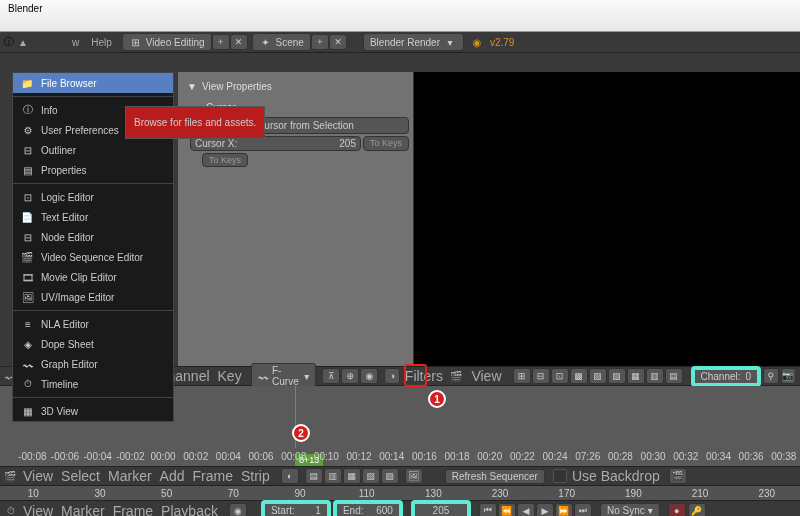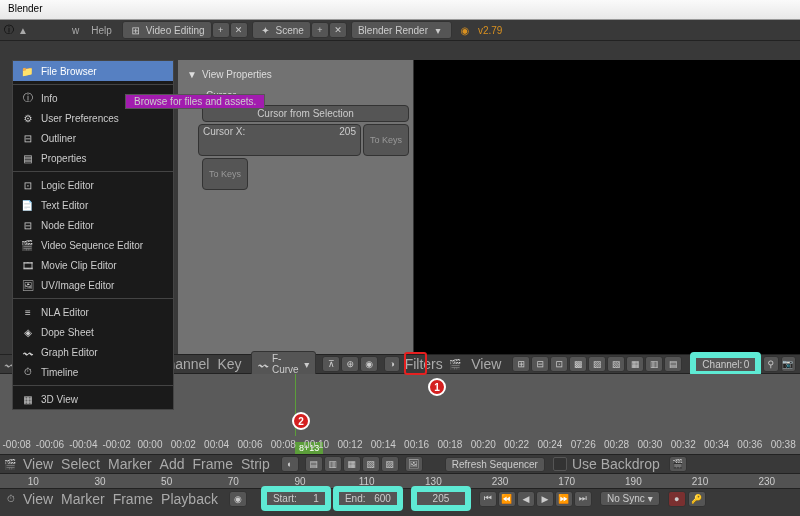--- a/index.html
+++ b/index.html
@@ -1,58 +1,58 @@
 <!DOCTYPE html>
 <html><head>
 <meta charset="utf-8">
 <style>
 *{margin:0;padding:0;box-sizing:border-box;font-family:Arial,sans-serif;font-size:10px;user-select:none}
 body{background:#5a5a5a;width:800px;height:516px;overflow:hidden;position:relative}
-.win-title{background:linear-gradient(#fafafa,#e8e8e8);height:20px;padding:2px 8px;font-size:11px;border-bottom:1px solid #999}
+.win-title{background:linear-gradient(#fafafa,#e8e8e8);height:32px;padding:2px 8px;font-size:11px;border-bottom:1px solid #999}
 .app{background:#393939;height:496px;position:relative}
 .hdr{background:#393939;height:21px;display:flex;align-items:center;padding:0 2px;border-bottom:1px solid #222;position:relative}
 .hdr-btn{color:#aaa;padding:2px 6px;cursor:pointer}
 .hdr-dd{background:#555;color:#ccc;padding:1px 6px;border:1px solid #333;border-radius:3px;display:flex;align-items:center;gap:3px}
 .stats{color:#999;margin-left:auto;font-size:9px}
 .ver{color:#d89020;margin:0 6px}
 .ico{width:14px;height:14px;display:inline-flex;align-items:center;justify-content:center;font-size:10px}
 .editor-menu{position:absolute;left:12px;top:40px;width:162px;background:#1a1a1a;border:1px solid #444;z-index:10}
 .em-item{display:flex;align-items:center;gap:6px;padding:3px 8px;color:#ccc;cursor:pointer}
 .em-item.sel{background:#5680c2;color:#fff}
 .em-sep{height:1px;background:#444;margin:3px 0}
-.tooltip{position:absolute;left:125px;top:74px;background:#a21caf;color:#ccc;padding:1px 8px;border:1px solid #555;font-size:10px;z-index:11}
+.tooltip{position:absolute;left:125px;top:74px;background:#b91c1c;color:#ccc;padding:10px 8px;border:1px solid #555;font-size:10px;z-index:11}
 .props{position:absolute;left:178px;top:40px;width:236px;height:294px;background:#727272;border-right:1px solid #333;padding:4px}
 .props-hdr{color:#ddd;font-size:10px;padding:3px;display:flex;align-items:center;gap:3px}
 .props-sec{background:#727272;margin-top:4px}
 .props-lbl{color:#ddd;padding:2px 4px;font-size:10px}
 .props-btn{background:#555;color:#ccc;padding:2px 4px;border:1px solid #333;border-radius:4px;text-align:center;margin:2px 0}
 .props-row{display:flex;gap:2px;margin:2px 0}
 .props-field{flex:1;display:flex;background:#555;border:1px solid #333;border-radius:4px;padding:1px 4px;color:#ccc}
 .props-field span:last-child{margin-left:auto}
-.props-key{background:#555;color:#999;padding:10px 6px;border:1px solid #333;border-radius:4px;font-size:9px}
+.props-key{background:#555;color:#999;padding:1px 6px;border:1px solid #333;border-radius:4px;font-size:9px}
 .viewport{position:absolute;left:414px;top:40px;right:0;height:294px;background:#000}
 .fcurve-hdr{position:absolute;left:0;top:334px;right:0;height:20px;background:#393939;display:flex;align-items:center;padding:0 4px;gap:2px;border-top:1px solid #222;border-bottom:1px solid #222}
 .menu-txt{color:#aaa;padding:0 3px;cursor:pointer;font-size:14px}
 .btn-sm{background:#555;border:1px solid #333;border-radius:3px;width:18px;height:16px;color:#ccc;display:inline-flex;align-items:center;justify-content:center;font-size:9px}
 .btn-grp{display:flex;gap:1px}
 .timeline-area{position:absolute;left:0;top:354px;right:0;height:80px;background:#5a5a5a;position:absolute}
 .timeline-area .playhead{position:absolute;left:295px;top:0;bottom:18px;width:1px;background:#5c9e3a}
 .timeline-area .ph-lbl{position:absolute;left:295px;bottom:0;background:#5c9e3a;color:#fff;padding:1px 4px;font-size:9px}
-.tl-ruler{position:absolute;left:0;right:0;bottom:3px;height:12px;display:flex;color:#ccc;font-size:8px}
+.tl-ruler{position:absolute;left:16px;right:0;bottom:3px;height:12px;display:flex;color:#ccc;font-size:8px}
 .tl-ruler span{flex:1;text-align:center}
 .seq-hdr{position:absolute;left:0;top:434px;right:0;height:20px;background:#393939;display:flex;align-items:center;padding:0 4px;gap:2px;border-top:1px solid #222;border-bottom:1px solid #222}
 .tl-nums{position:absolute;left:0;top:454px;right:0;height:14px;background:#525252;display:flex;color:#ccc;font-size:8px;align-items:center}
 .tl-nums span{flex:1;text-align:center}
 .tl-hdr{position:absolute;left:0;top:468px;right:0;height:20px;background:#393939;display:flex;align-items:center;padding:0 4px;gap:2px;border-top:1px solid #222}
 .red-box{position:absolute;border:2px solid #e62020;border-radius:3px;z-index:5}
 .red-line{position:absolute;height:2px;background:#e62020;z-index:5}
 .red-line::after{content:'';position:absolute;right:-3px;top:-3px;width:8px;height:8px;background:#e62020;border-radius:50%}
 .num-circ{position:absolute;width:18px;height:18px;background:#d42020;border:2px solid #fff;border-radius:50%;color:#fff;display:flex;align-items:center;justify-content:center;font-size:10px;font-weight:bold;z-index:6}
 .chk{width:14px;height:14px;background:#333;border:1px solid #555;display:inline-block;border-radius:2px}
-.field{background:#555;border:6px solid #5eead4;border-radius:4px;padding:1px 6px;color:#ccc;display:flex;align-items:center;font-size:9px}
+.field{background:#555;border:4px solid #5eead4;border-radius:4px;padding:1px 6px;color:#ccc;display:flex;align-items:center;font-size:9px}
 .field .val{margin-left:auto}
 </style>
 </head>
 <body>
 
 <div class="win-title"><span>Blender</span></div>
 
 <div class="app">
 
   <div class="hdr">
@@ -65,21 +65,21 @@
         <span>Video Editing</span>
       </span>
     <span class="btn-sm">+</span>
     <span class="btn-sm">✕</span>
     <span class="hdr-dd" style="margin-left:4px">
         <span class="ico">✦</span>
         <span>Scene</span>
       </span>
     <span class="btn-sm">+</span>
     <span class="btn-sm">✕</span>
-    <span class="hdr-dd" style="margin-left:4px">
+    <span class="hdr-dd" style="margin-left:16px">
         <span>Blender Render</span>
         <span class="ico">▾</span>
       </span>
     <span class="ico" style="color:#d89020;margin-left:6px">◉</span>
     <span class="ver">v2.79</span>
   </div>
 
   <div class="editor-menu">
     <div class="em-item sel">
         <span class="ico">📁</span>
@@ -154,21 +154,21 @@
   <div class="tooltip">Browse for files and assets.</div>
 
   <div class="props">
     <div class="props-hdr">
         <span class="ico">▼</span>
         <span>View Properties</span>
       </div>
     <div class="props-sec">
       <div class="props-lbl" style="margin-left:20px">Cursor</div>
       <div class="props-btn" style="margin-left:20px">Cursor from Selection</div>
-      <div class="props-row" style="margin-left:16px">
+      <div class="props-row" style="margin-left:8px">
         <div class="props-field">
             <span>Cursor X:</span>
             <span>205</span>
           </div>
         <div class="props-key">To Keys</div>
       </div>
       <div class="props-row" style="margin-left:20px">
         <div class="props-key">To Keys</div>
       </div>
     </div>

